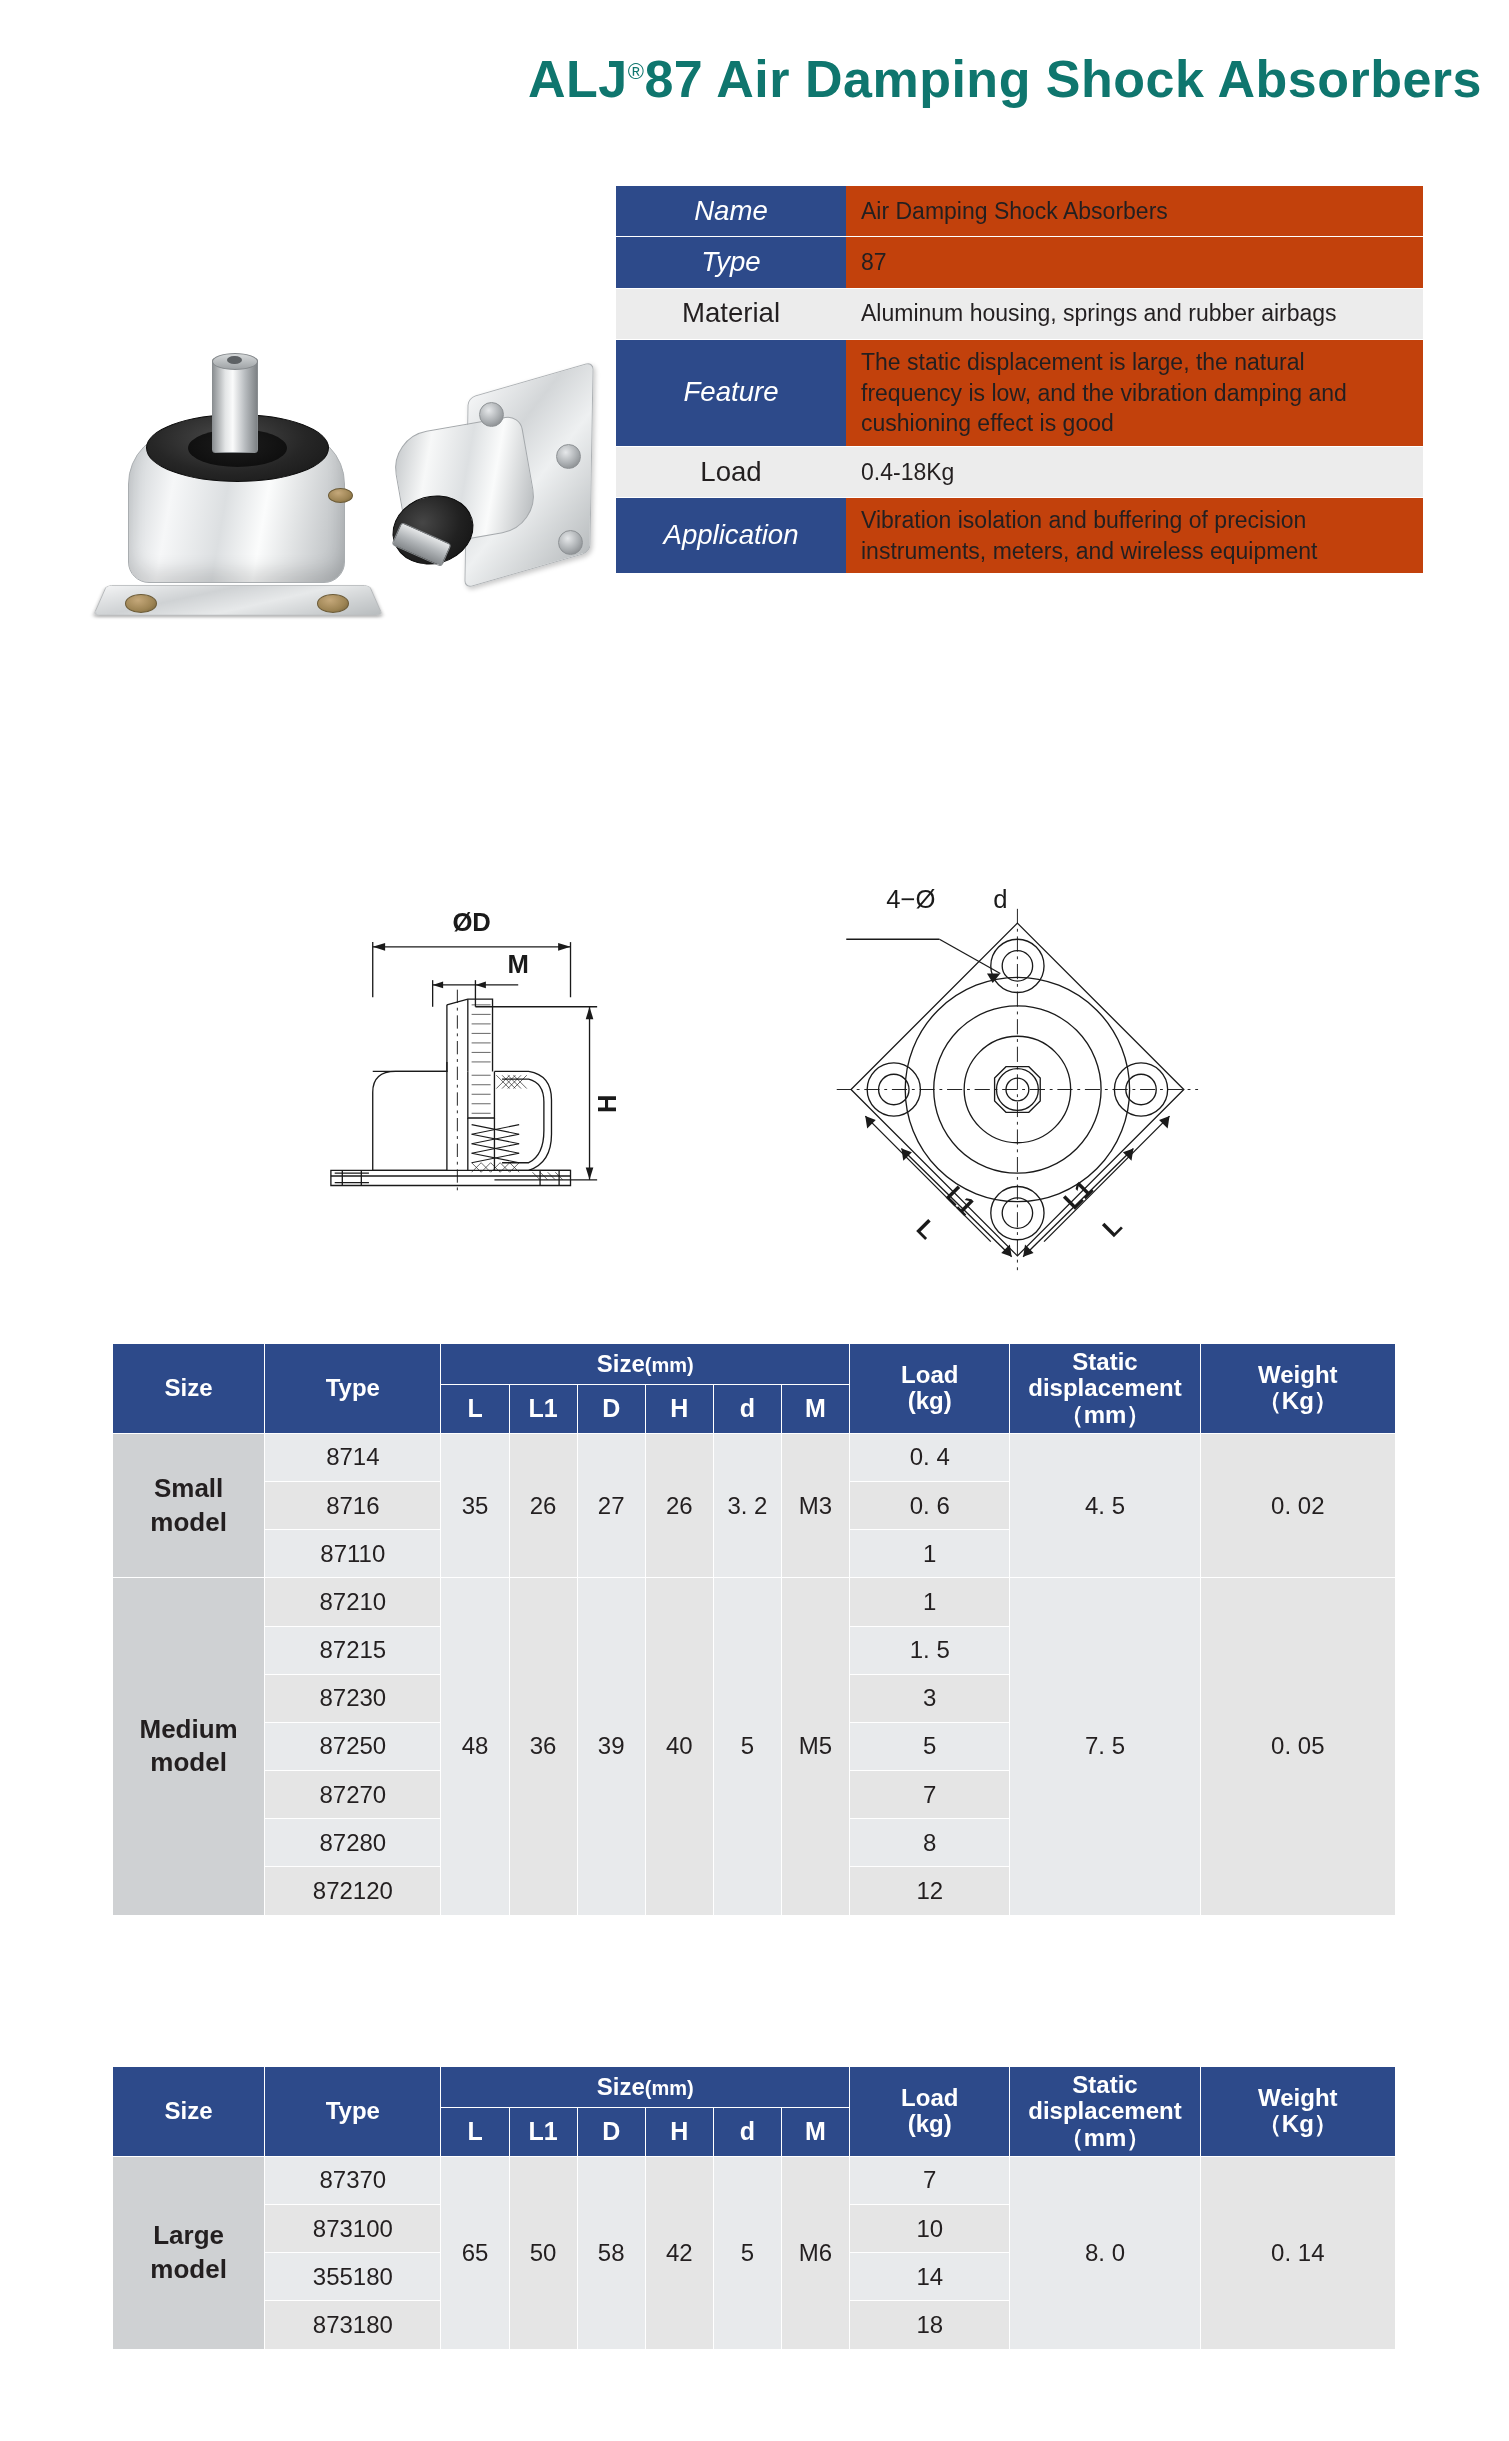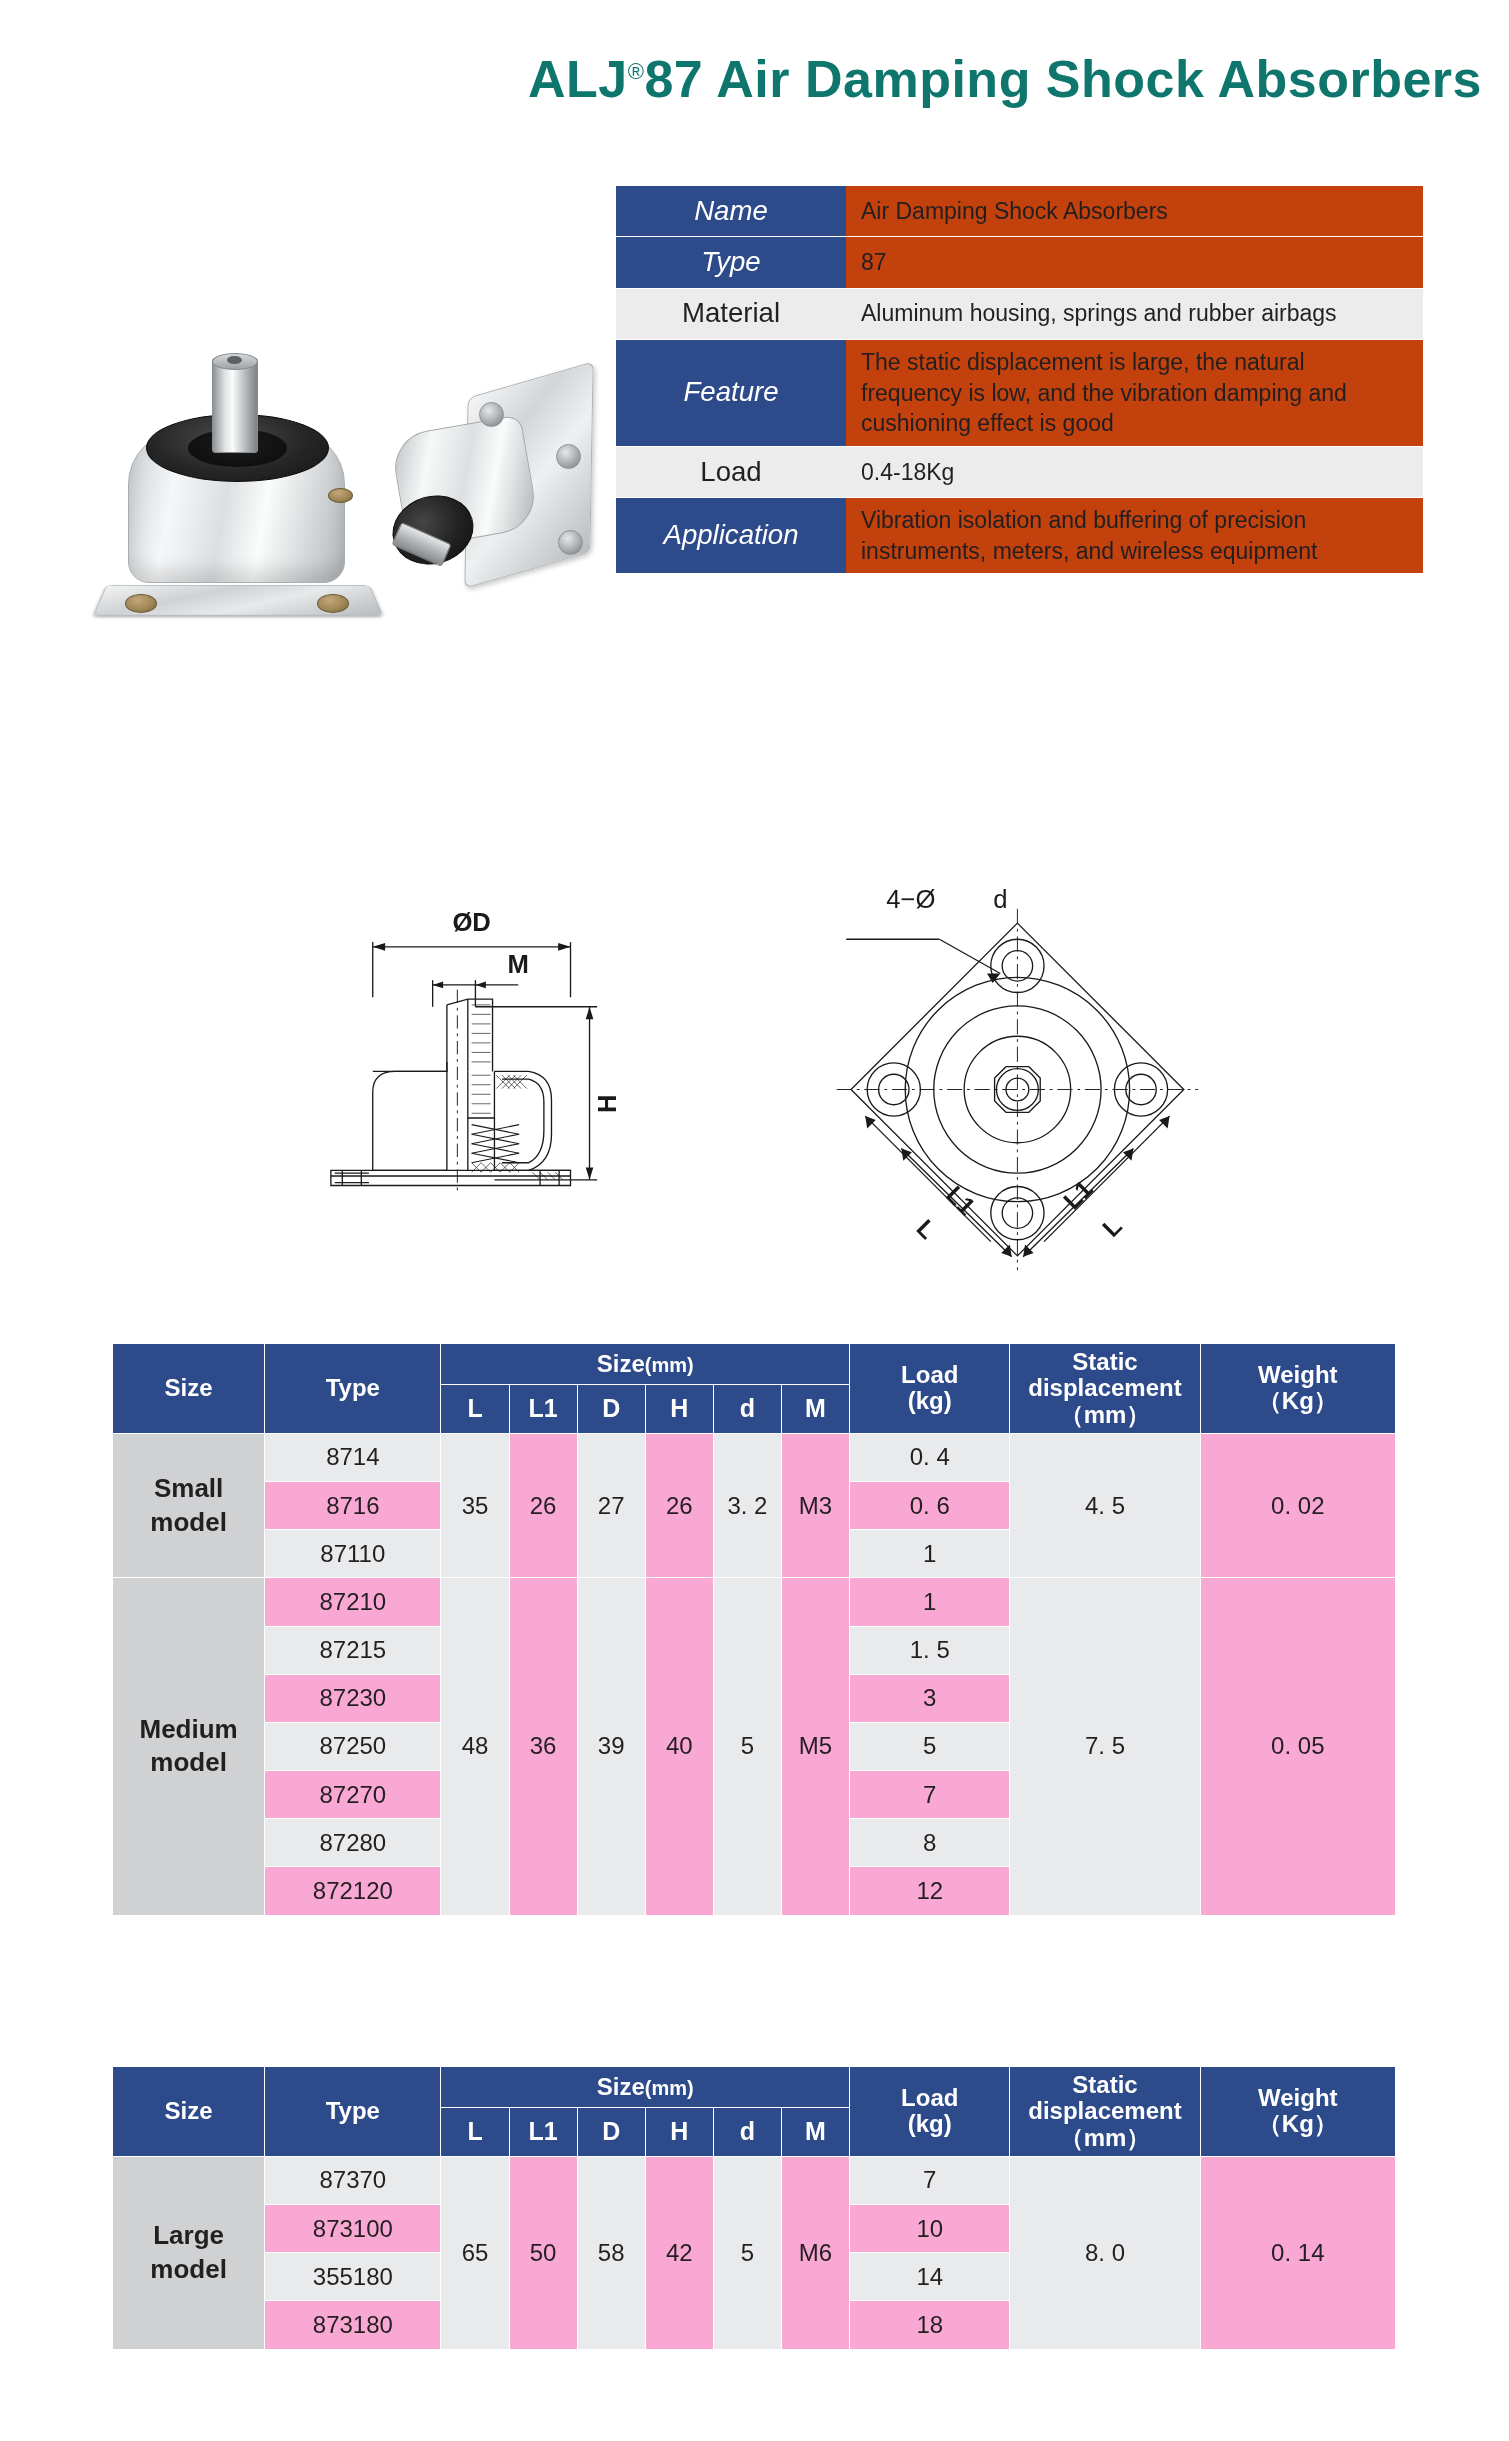--- a/index.html
+++ b/index.html
@@ -196,21 +196,21 @@
   .dtable td {
     font-size: 24px;
     text-align: center;
     border: 1.9px solid #ffffff;
     color: #231f20;
     padding: 8.6px 1.9px;
     line-height: 1.25;
   }
   .dtable td.sizecol { background: #cfd1d3; font-size: 26px; line-height: 1.3; font-weight: bold; }
   .dtable td.lt { background: #e8eaec; }
-  .dtable td.dk { background: #f9a8d4; }
+  .dtable td.dk { background: #e5e5e5; }
 </style>
 </head>
 <body>
 
 <div class="page">
 
   <div class="title">
     <span>ALJ</span><sup>®</sup><span>87 Air Damping Shock Absorbers</span>
   </div>
 

